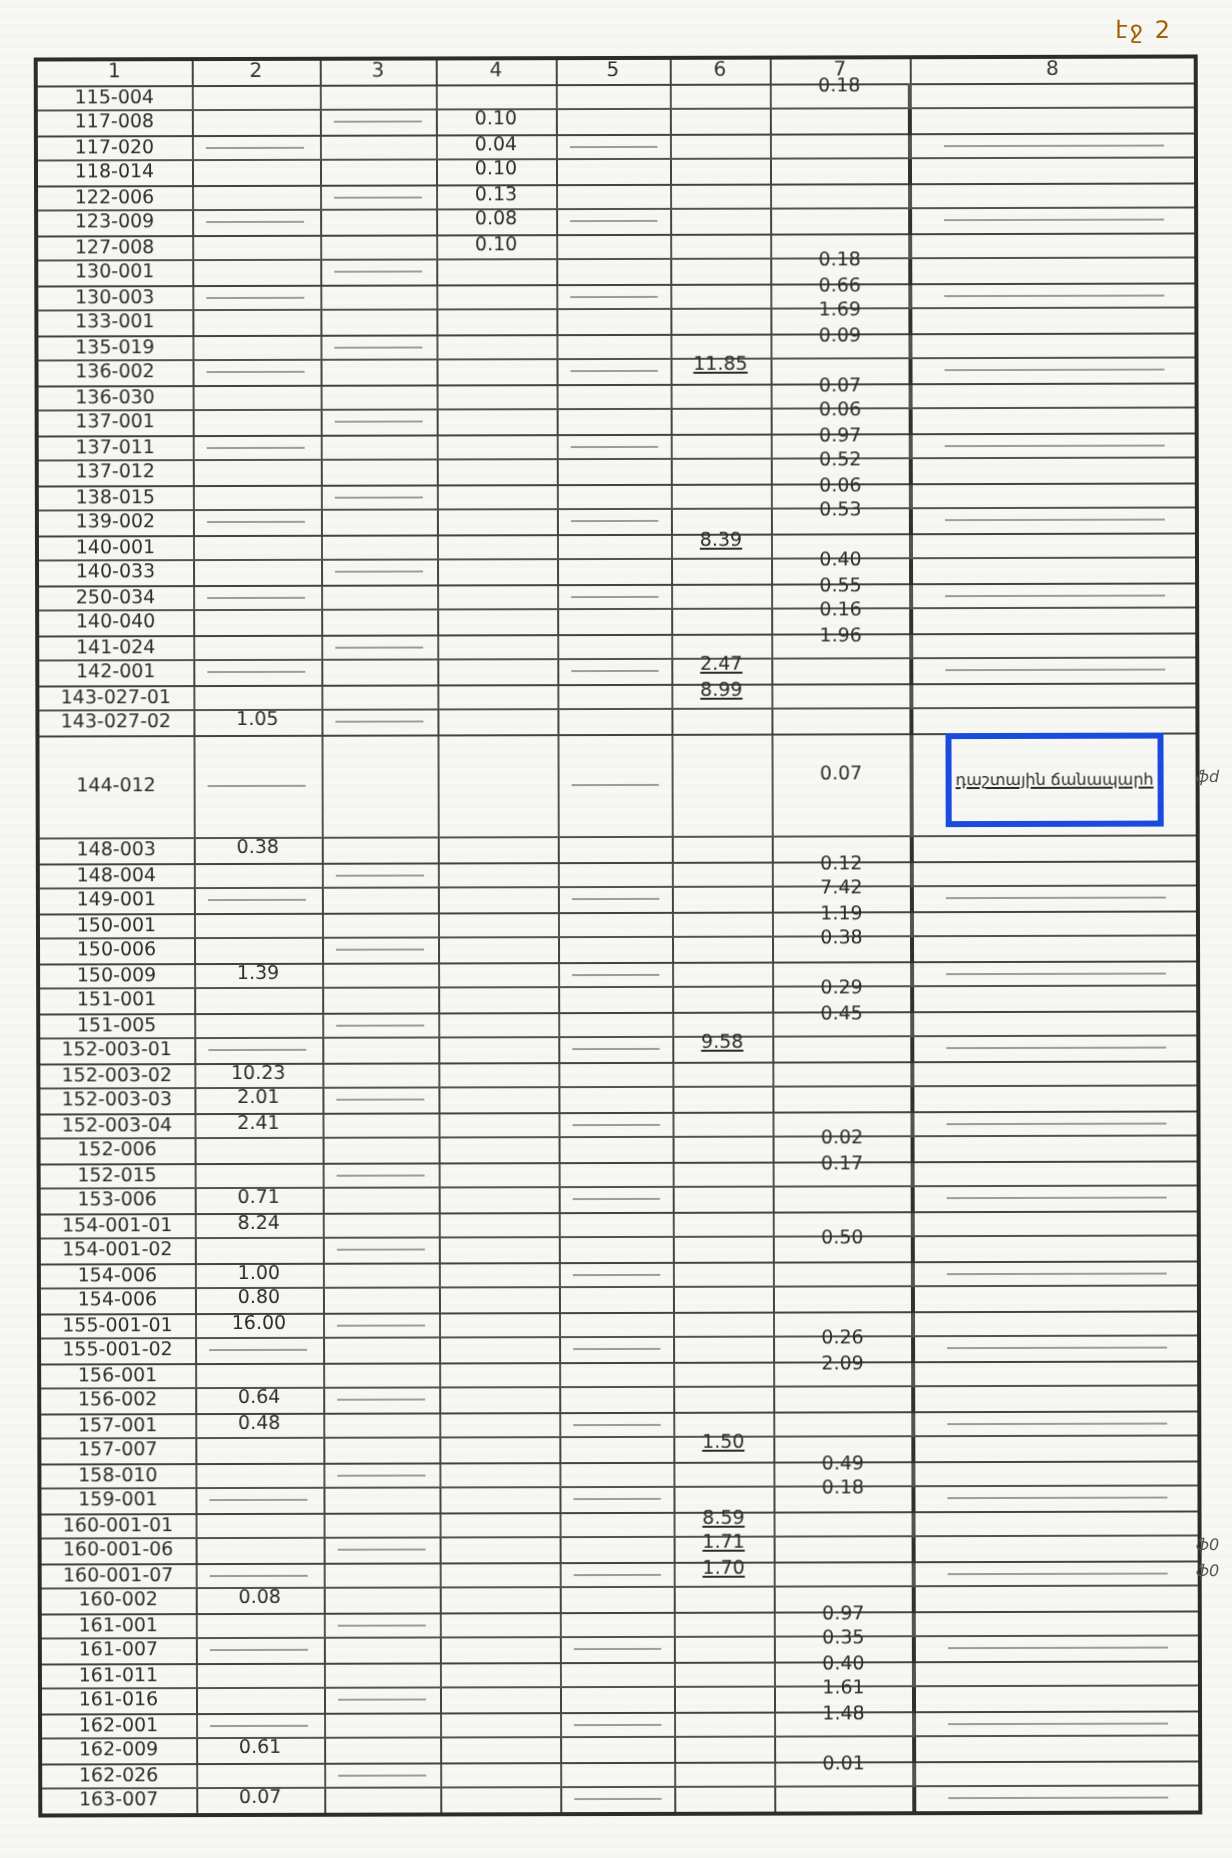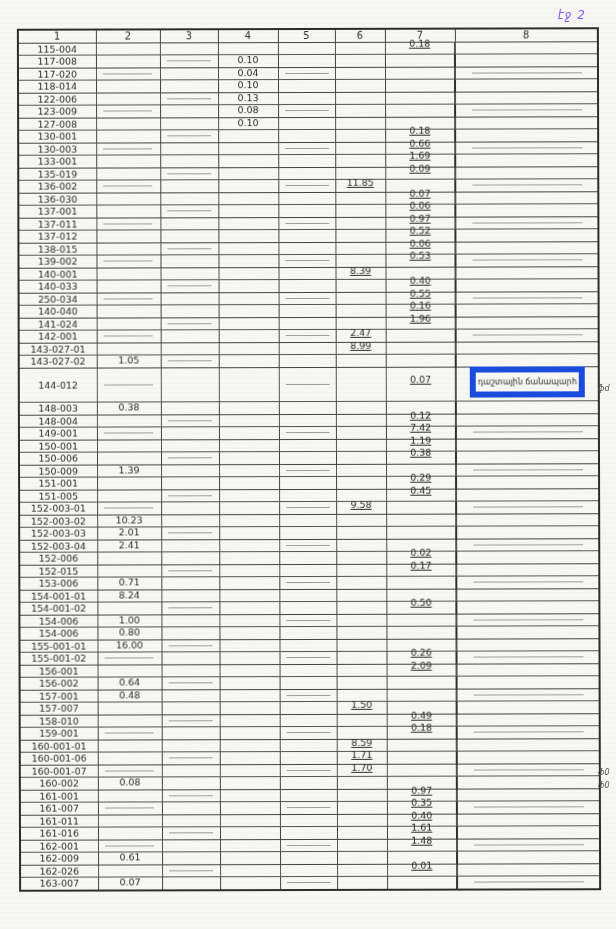--- a/index.html
+++ b/index.html
@@ -9,21 +9,21 @@
     font-family:"DejaVu Sans", sans-serif;
     color:#2e2e2e;
   }
   
   body::before{
     content:"";position:absolute;inset:0;pointer-events:none;
     background:repeating-linear-gradient(0deg, rgba(0,0,0,0.012) 0 2px, transparent 2px 5px);
   }
   .page-label{
     position:absolute;top:8px;right:30px;
-    font-size:12px;color:#8b5cf6;letter-spacing:1px;font-style:italic;
+    font-size:12px;color:#a16207;letter-spacing:1px;
   }
   .scan-wrap{
     position:absolute;left:18px;top:28px;width:580px;
     transform:rotate(-0.15deg);
     filter:blur(0.25px) contrast(1.04);
   }
   table{
     width:580px;border-collapse:collapse;table-layout:fixed;
     border:2px solid #2f2f2f;
   }
@@ -33,31 +33,31 @@
     border:1px solid #454545;
     font-size:9.5px;font-weight:normal;
     padding:0;height:11.3px;line-height:11.5px;
     text-align:center;white-space:nowrap;overflow:visible;
   }
   thead th{height:11px;font-size:10px;color:#333;}
   tbody tr:nth-child(odd) td{border-color:#555;}
   td:nth-child(8){border-left:2px solid #333;}
   td span{display:inline-block;}
   
-  td:nth-child(7) span.val{transform:translateY(-5px);text-decoration:underline;}
+  td:nth-child(7) span.val{transform:translateY(-5px);}
   td:nth-child(6) span.val{transform:translateY(-3px);text-decoration:underline;}
   td:nth-child(2) span.val, td:nth-child(4) span.val{transform:translateY(-1px);}
   
   td.dash{
     background:linear-gradient(to right, transparent 0, rgba(70,70,70,0.5) 0) center/78% 1px no-repeat;
   }
   
   td .filled{
-    border:6px solid #1d4ed8;padding:5px 2px;font-size:8px;line-height:9px;
-    transform:translateY(-1px);max-width:140px;overflow:hidden;
+    border:3px solid #1d4ed8;padding:16px 2px;font-size:8px;line-height:9px;
+    transform:translateY(-1px);max-width:140px;overflow:hidden;text-decoration:underline;
   }
   .margin-note{
     position:absolute;right:2px;width:16px;
     font-size:8px;font-style:italic;color:#555;text-align:left;
     pointer-events:none;
   }
 </style>
 </head>
 <body>
 

